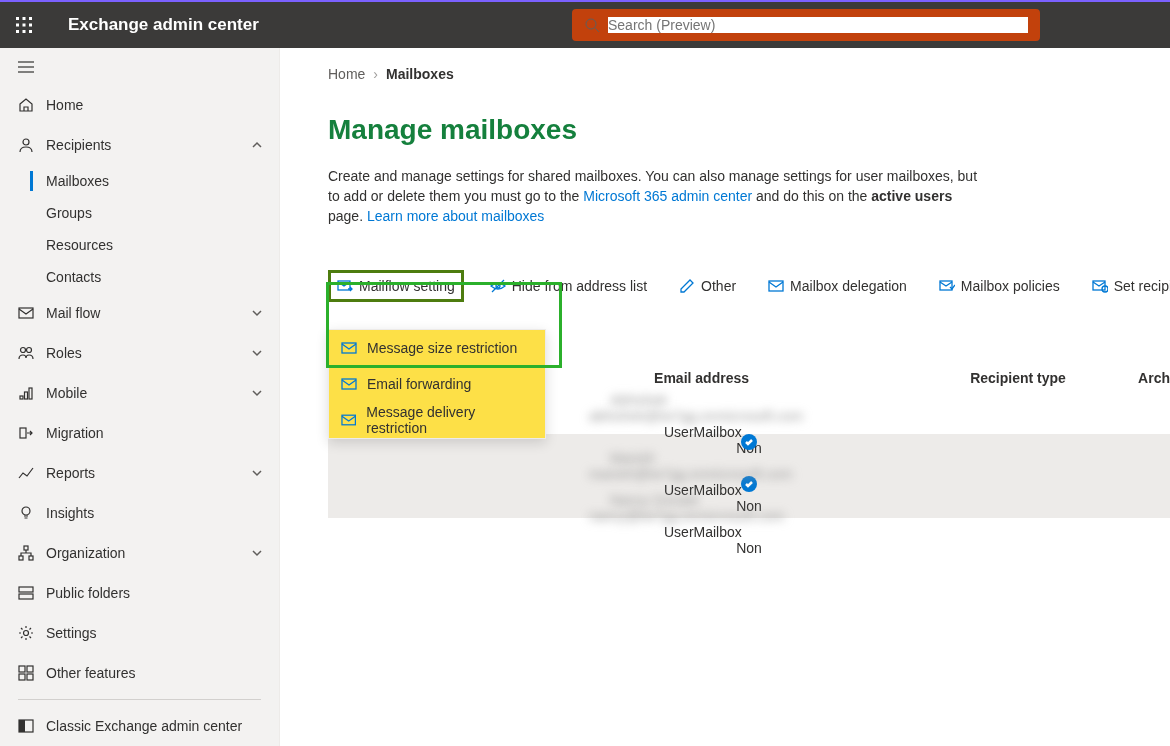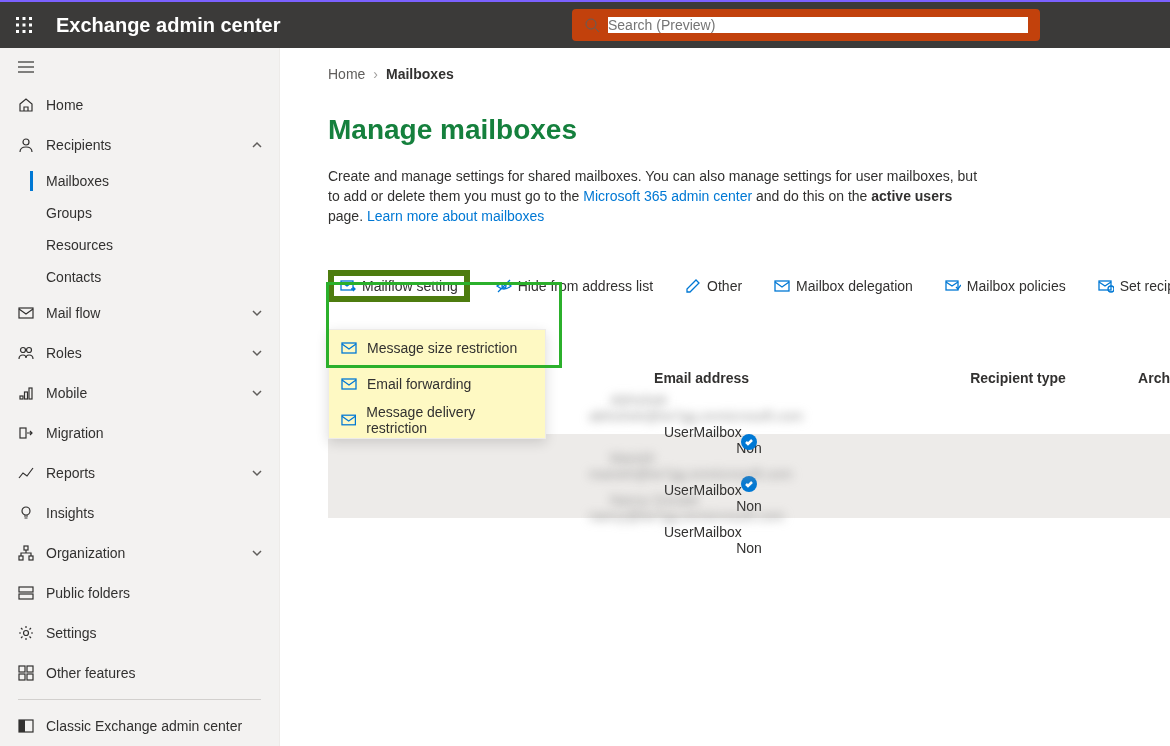--- a/index.html
+++ b/index.html
@@ -2,21 +2,21 @@
 <html><head>
 <meta charset="utf-8">
 <style>
   * { box-sizing: border-box; margin: 0; padding: 0; }
   body { font-family: "Segoe UI", -apple-system, BlinkMacSystemFont, sans-serif; font-size: 14px; color: #323130; background: #fff; width: 1170px; height: 746px; overflow: hidden; position: relative; }
 
   
   .topbar { background: #3b3a39; color: #fff; height: 48px; display: flex; align-items: center; border-top: 2px solid #7b61ff; }
   .waffle { width: 48px; height: 48px; display: flex; align-items: center; justify-content: center; cursor: pointer; }
   .waffle svg { width: 16px; height: 16px; fill: #fff; }
-  .brand { font-size: 20px; font-weight: 600; margin-left: 8px; }
+  .brand { font-size: 17px; font-weight: 600; margin-left: 20px; }
   .search-wrap { margin-left: auto; margin-right: 130px; }
   .search-box { width: 468px; height: 32px; background: #c2410c; border-radius: 4px; display: flex; align-items: center; padding: 0 12px; }
   .search-box svg { width: 16px; height: 16px; stroke: #605e5c; fill: none; }
   .search-box input { border: none; outline: none; font-size: 14px; margin-left: 8px; flex: 1; color: #605e5c; }
 
   
   .shell { display: flex; height: calc(746px - 48px); }
 
   
   .sidebar { width: 280px; background: #f3f2f1; border-right: 1px solid #edebe9; display: flex; flex-direction: column; }
@@ -43,24 +43,24 @@
 
   h1.page-title { font-size: 28px; font-weight: 700; margin-top: 24px; color: #15803d; }
   .page-desc { margin-top: 20px; font-size: 14px; line-height: 20px; color: #323130; max-width: 650px; }
   .page-desc a { color: #0078d4; text-decoration: none; cursor: pointer; }
   .page-desc b { font-weight: 600; }
 
   
   .toolbar { display: flex; align-items: center; margin-top: 44px; gap: 20px; }
   .tool-btn { display: flex; align-items: center; gap: 6px; height: 32px; padding: 0 6px; cursor: pointer; color: #323130; font-size: 14px; white-space: nowrap; position: relative; }
   .tool-btn svg { width: 16px; height: 16px; stroke: #0078d4; fill: none; stroke-width: 1.3; }
-  .highlight-box { border: 6px solid #4d7c0f; }
-
-  
-  .dropdown { position: absolute; left: 328px; top: 329px; width: 218px; background: #fef9c3; box-shadow: 0 4px 12px rgba(0,0,0,0.14); border: 1px solid #edebe9; z-index: 20; }
+  .highlight-box { border: 3px solid #4d7c0f; }
+
+  
+  .dropdown { position: absolute; left: 328px; top: 329px; width: 218px; background: #fde047; box-shadow: 0 4px 12px rgba(0,0,0,0.14); border: 1px solid #edebe9; z-index: 20; }
   .dropdown-item { display: flex; align-items: center; height: 36px; padding: 0 12px; cursor: pointer; font-size: 14px; gap: 10px; }
   .dropdown-item svg { width: 16px; height: 16px; stroke: #0078d4; fill: none; stroke-width: 1.3; }
   .dropdown-highlight { position: absolute; left: 326px; top: 282px; width: 236px; height: 86px; border: 3px solid #2bb02b; z-index: 21; pointer-events: none; }
 
   
   .table-wrap { margin-top: 62px; }
   .table-head { display: flex; font-size: 14px; font-weight: 600; color: #323130; padding: 6px 0; }
   .col-check { width: 40px; }
   .col-name { width: 290px; padding-left: 6px; }
   .col-email { width: 320px; }

